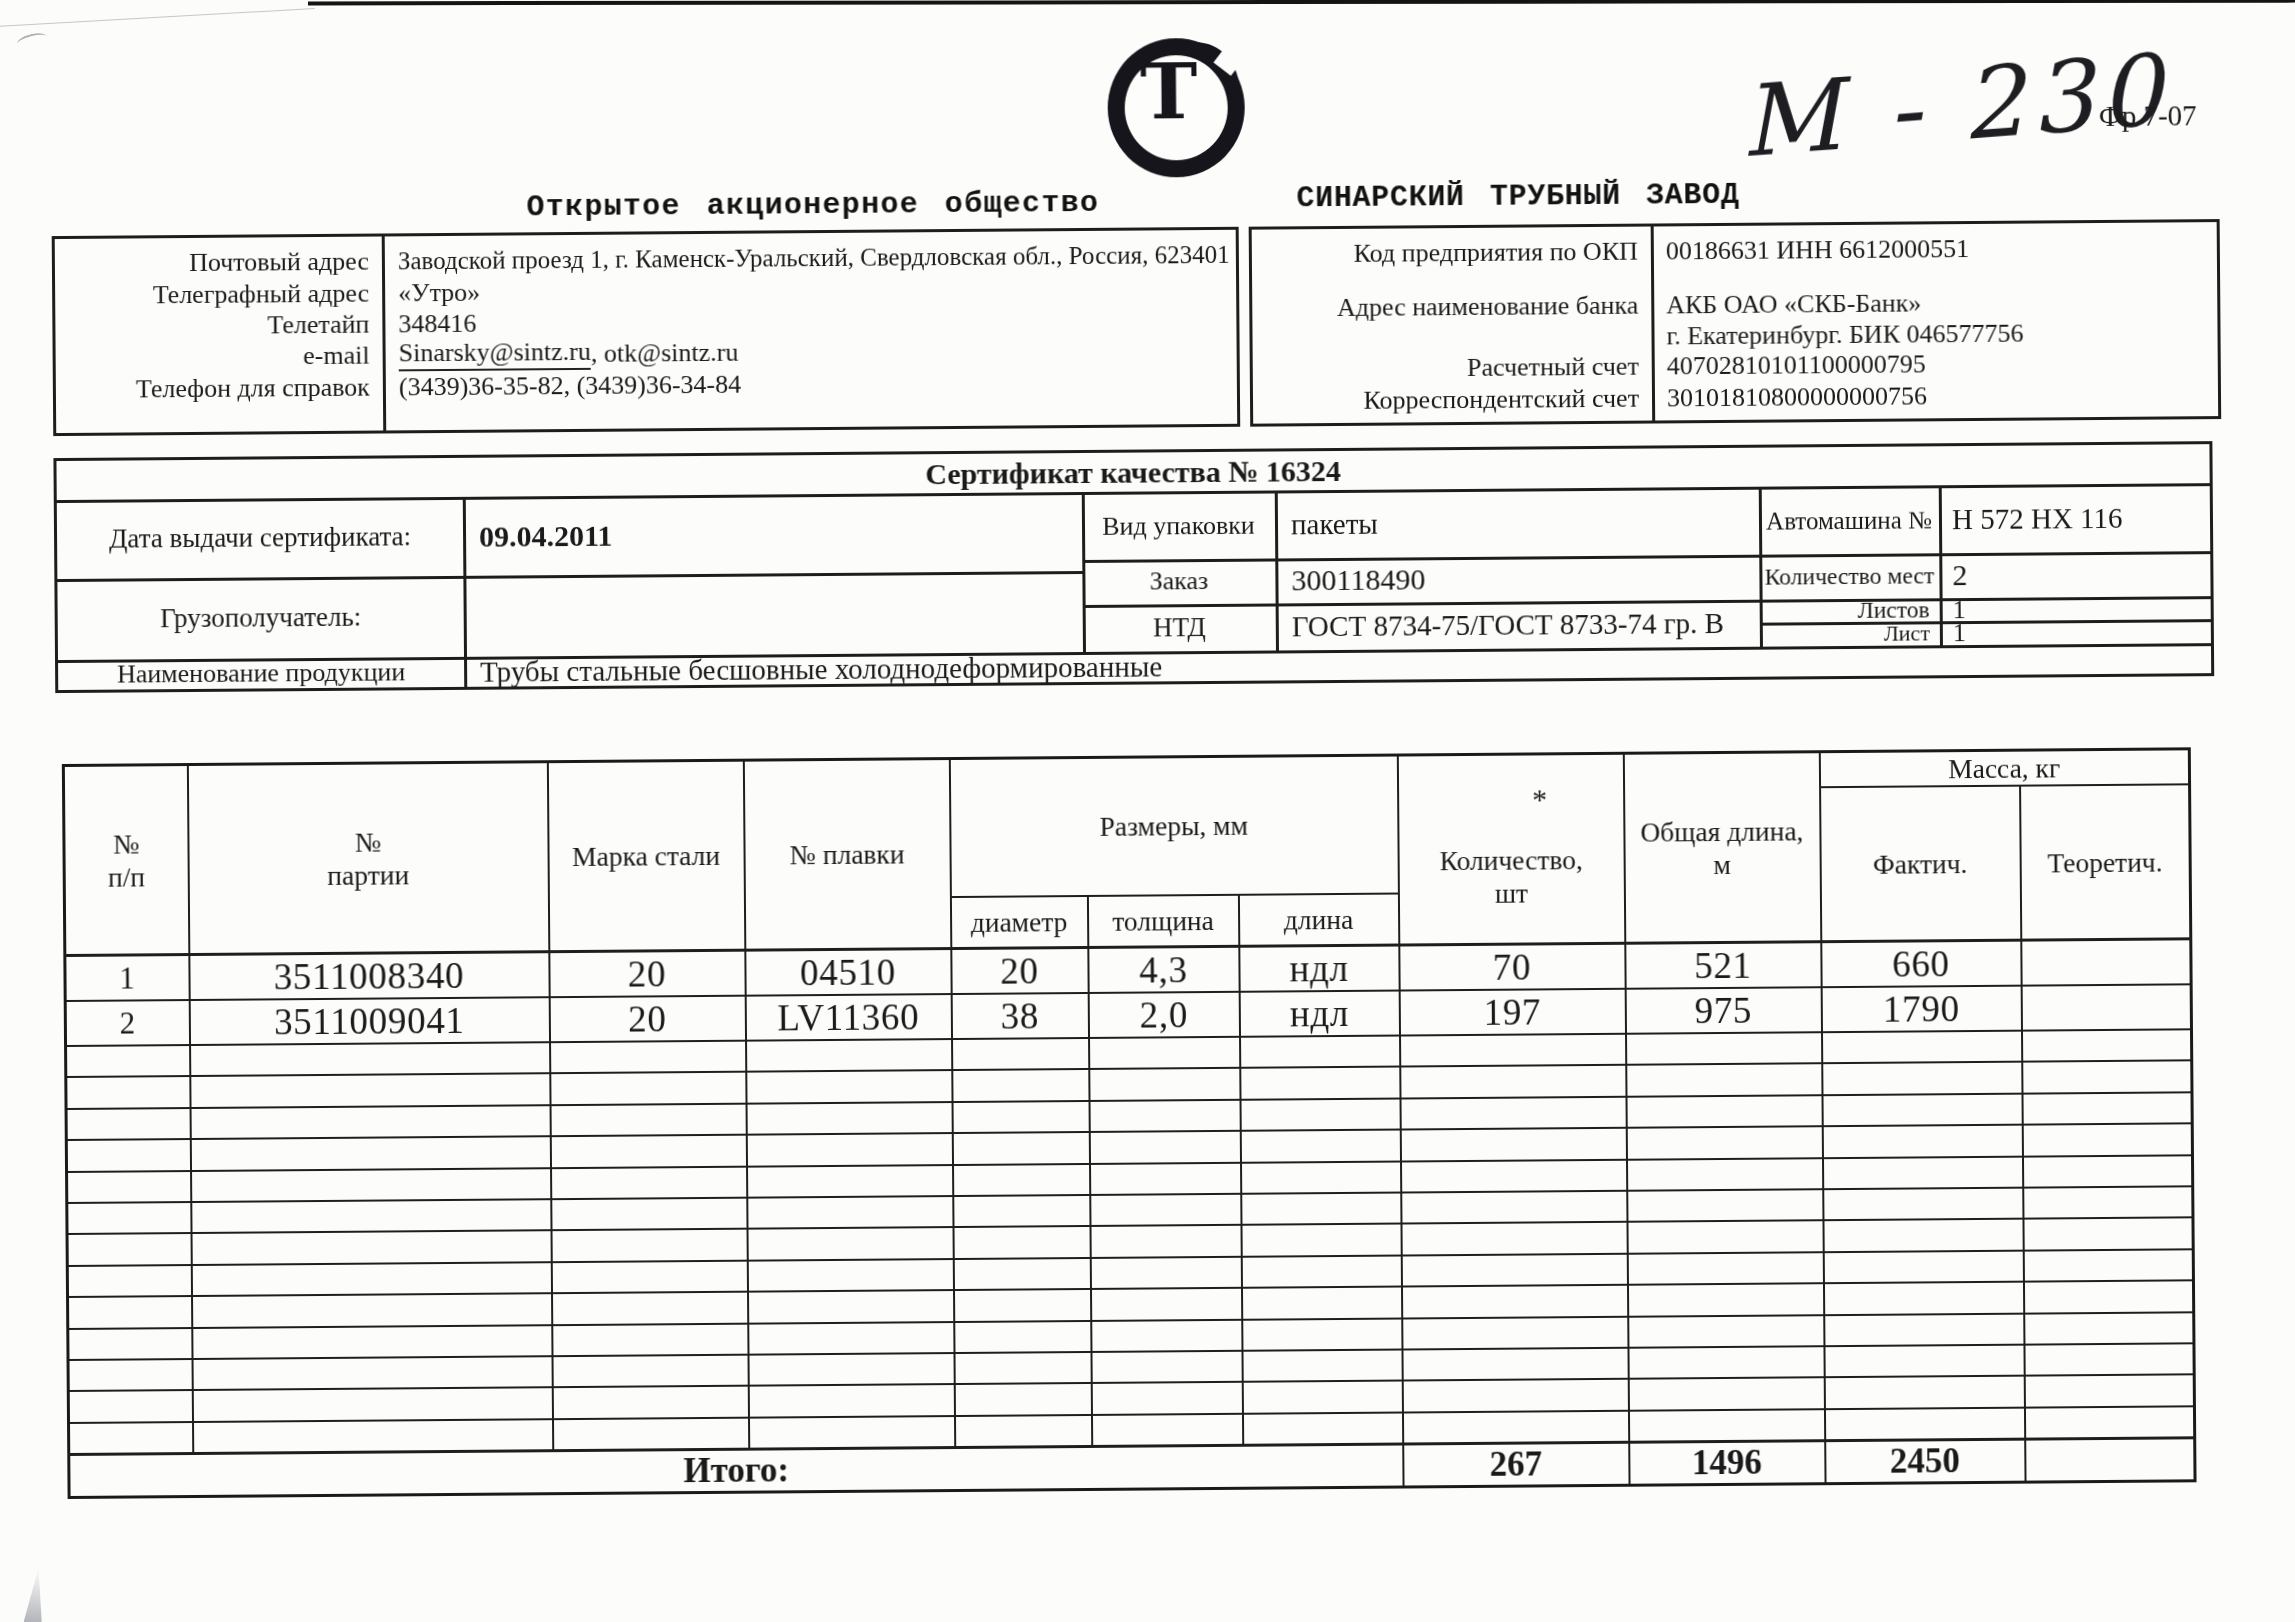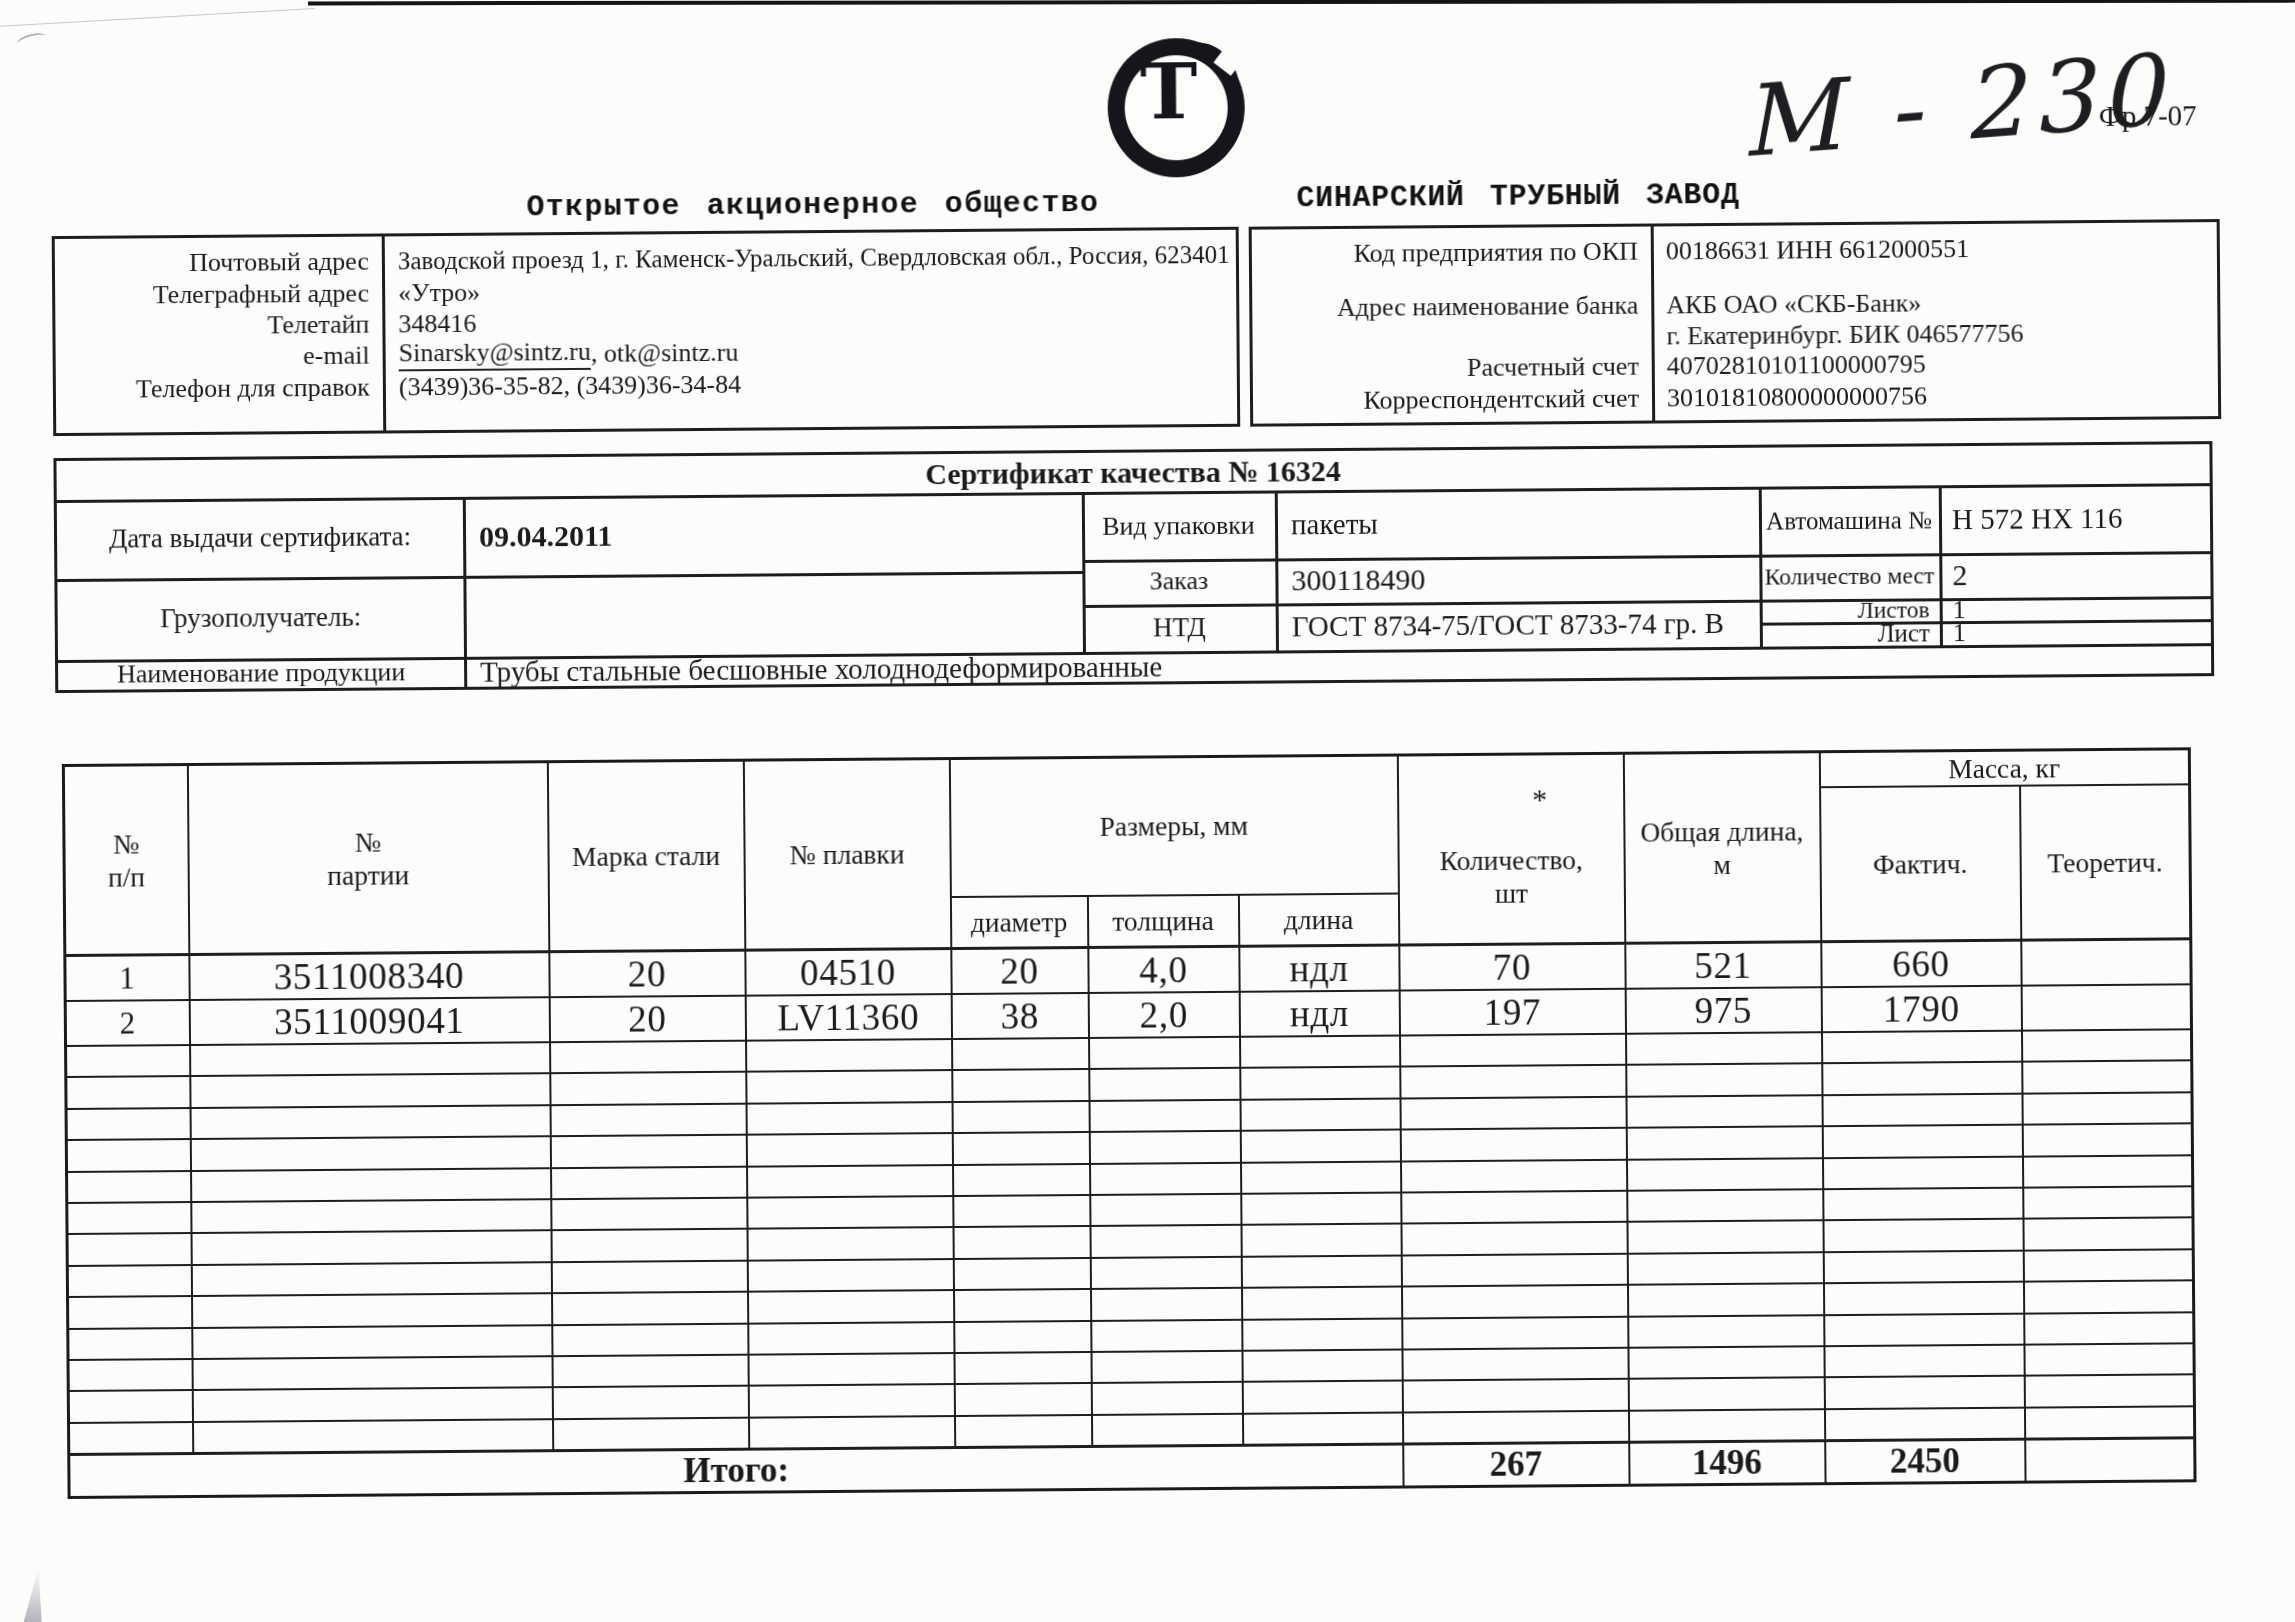--- a/index.html
+++ b/index.html
@@ -154,21 +154,21 @@
       <div class="abs flexl c-val" style="left:1234px;top:152px;width:465px;height:47px;">ГОСТ 8734-75/ГОСТ 8733-74 гр. В</div>
 
       <div class="abs flexc c-lbl" style="left:1702px;top:39px;width:180px;height:69px;font-size:25px;">Автомашина №</div>
       <div class="abs flexl c-val" style="left:1895px;top:39px;width:255px;height:69px;">Н 572 НХ  116</div>
 
       <div class="abs flexc c-lbl" style="left:1702px;top:107px;width:180px;height:44px;font-size:23.6px;">Количество мест</div>
       <div class="abs flexl c-val" style="left:1895px;top:107px;width:255px;height:44px;font-size:30px;">2</div>
 
       <div class="abs flexr c-lbl" style="left:1702px;top:152px;width:170px;height:23.6px;font-size:23.6px;">Листов</div>
       <div class="abs flexl c-val" style="left:1895px;top:152px;width:255px;height:23.6px;font-size:26px;">1</div>
-      <div class="abs flexr c-lbl" style="left:1702px;top:175px;width:170px;height:23.6px;font-size:25px;">Лист</div>
+      <div class="abs flexr c-lbl" style="left:1702px;top:175px;width:170px;height:23.6px;font-size:22px;">Лист</div>
       <div class="abs flexl c-val" style="left:1895px;top:175px;width:255px;height:23.6px;font-size:26px;">1</div>
     </div>
 
     <table class="grid abs" style="left:62px;top:764px;">
       <colgroup>
         <col style="width:124px">
           <col style="width:360px">
           <col style="width:196px">
           <col style="width:206px">
         <col style="width:137px">
@@ -207,21 +207,21 @@
           <th>длина</th>
         </tr>
       </thead>
       <tbody id="grid-body">
         <tr class="data-row">
             <td>1</td>
             <td>3511008340</td>
             <td>20</td>
             <td>04510</td>
             <td>20</td>
-            <td>4,0</td>
+            <td>4,3</td>
             <td>ндл</td>
             <td>70</td>
             <td>521</td>
             <td>660</td>
             <td></td>
           </tr>
           <tr class="data-row">
             <td>2</td>
             <td>3511009041</td>
             <td>20</td>

